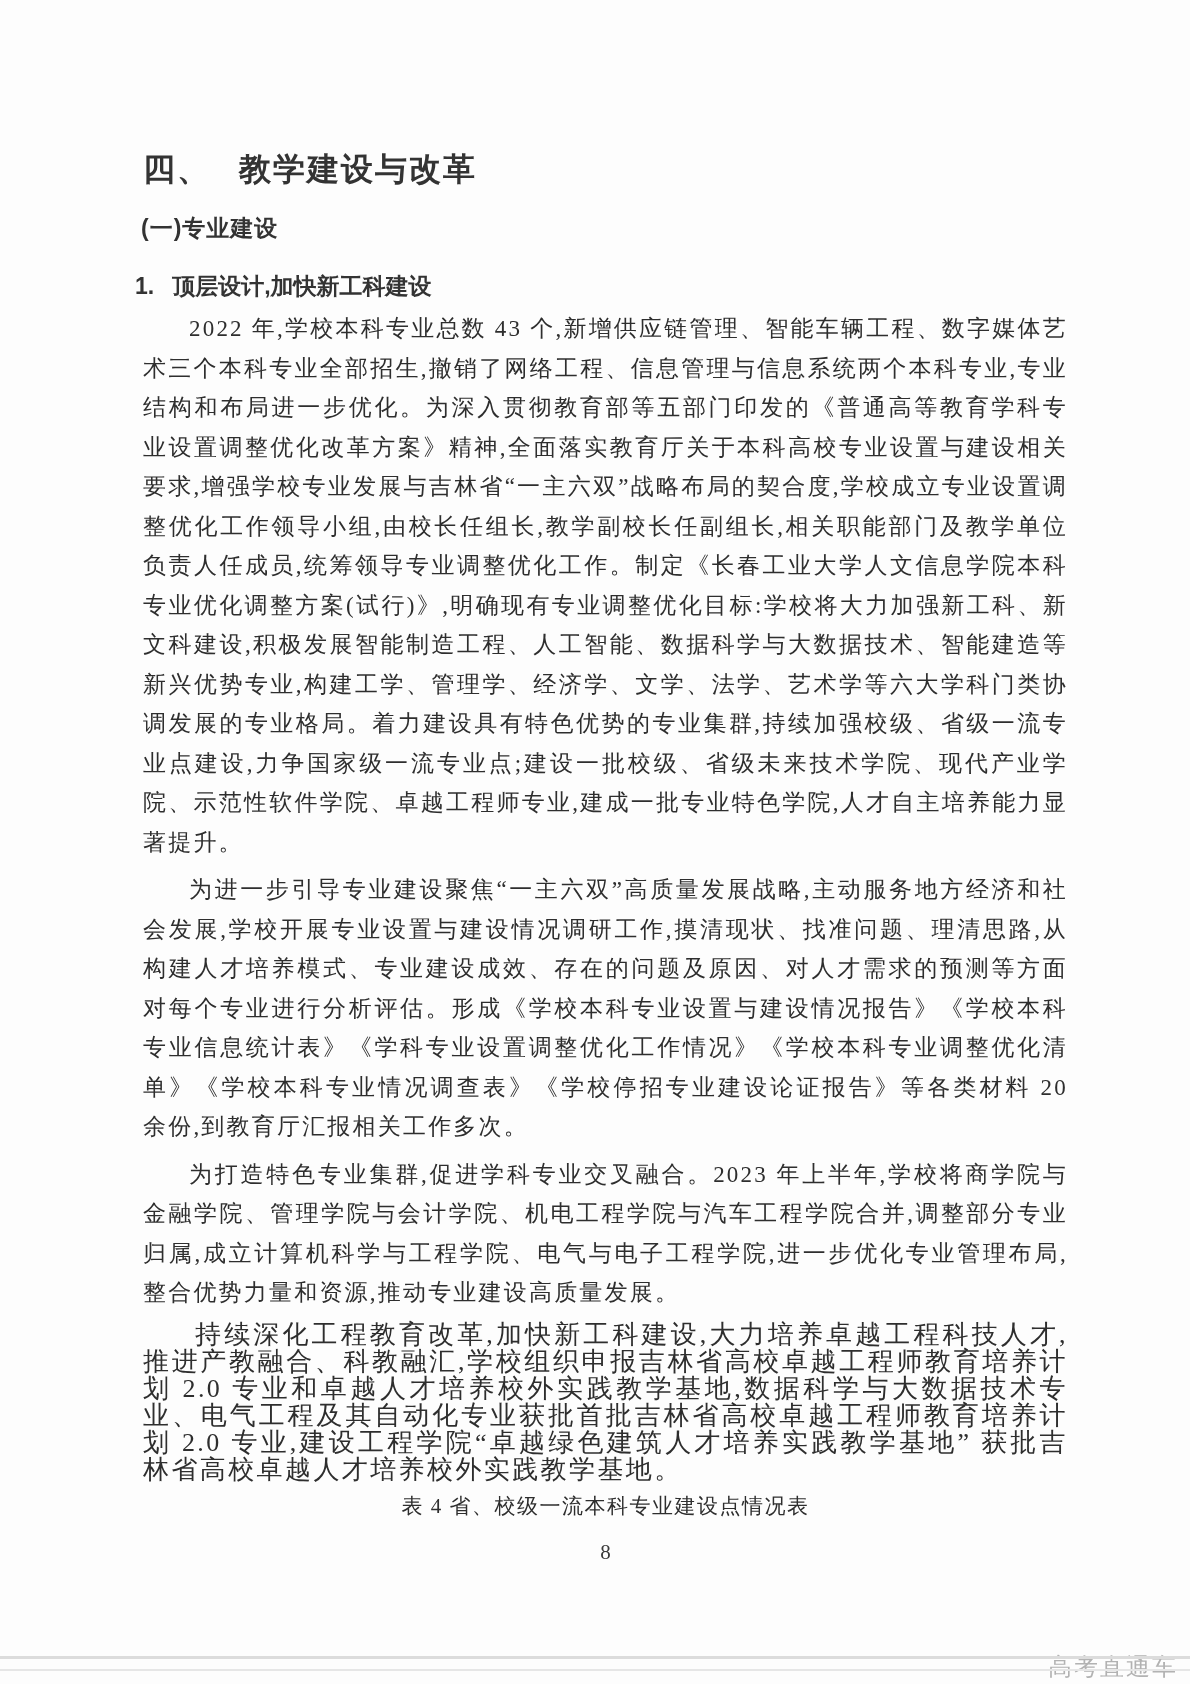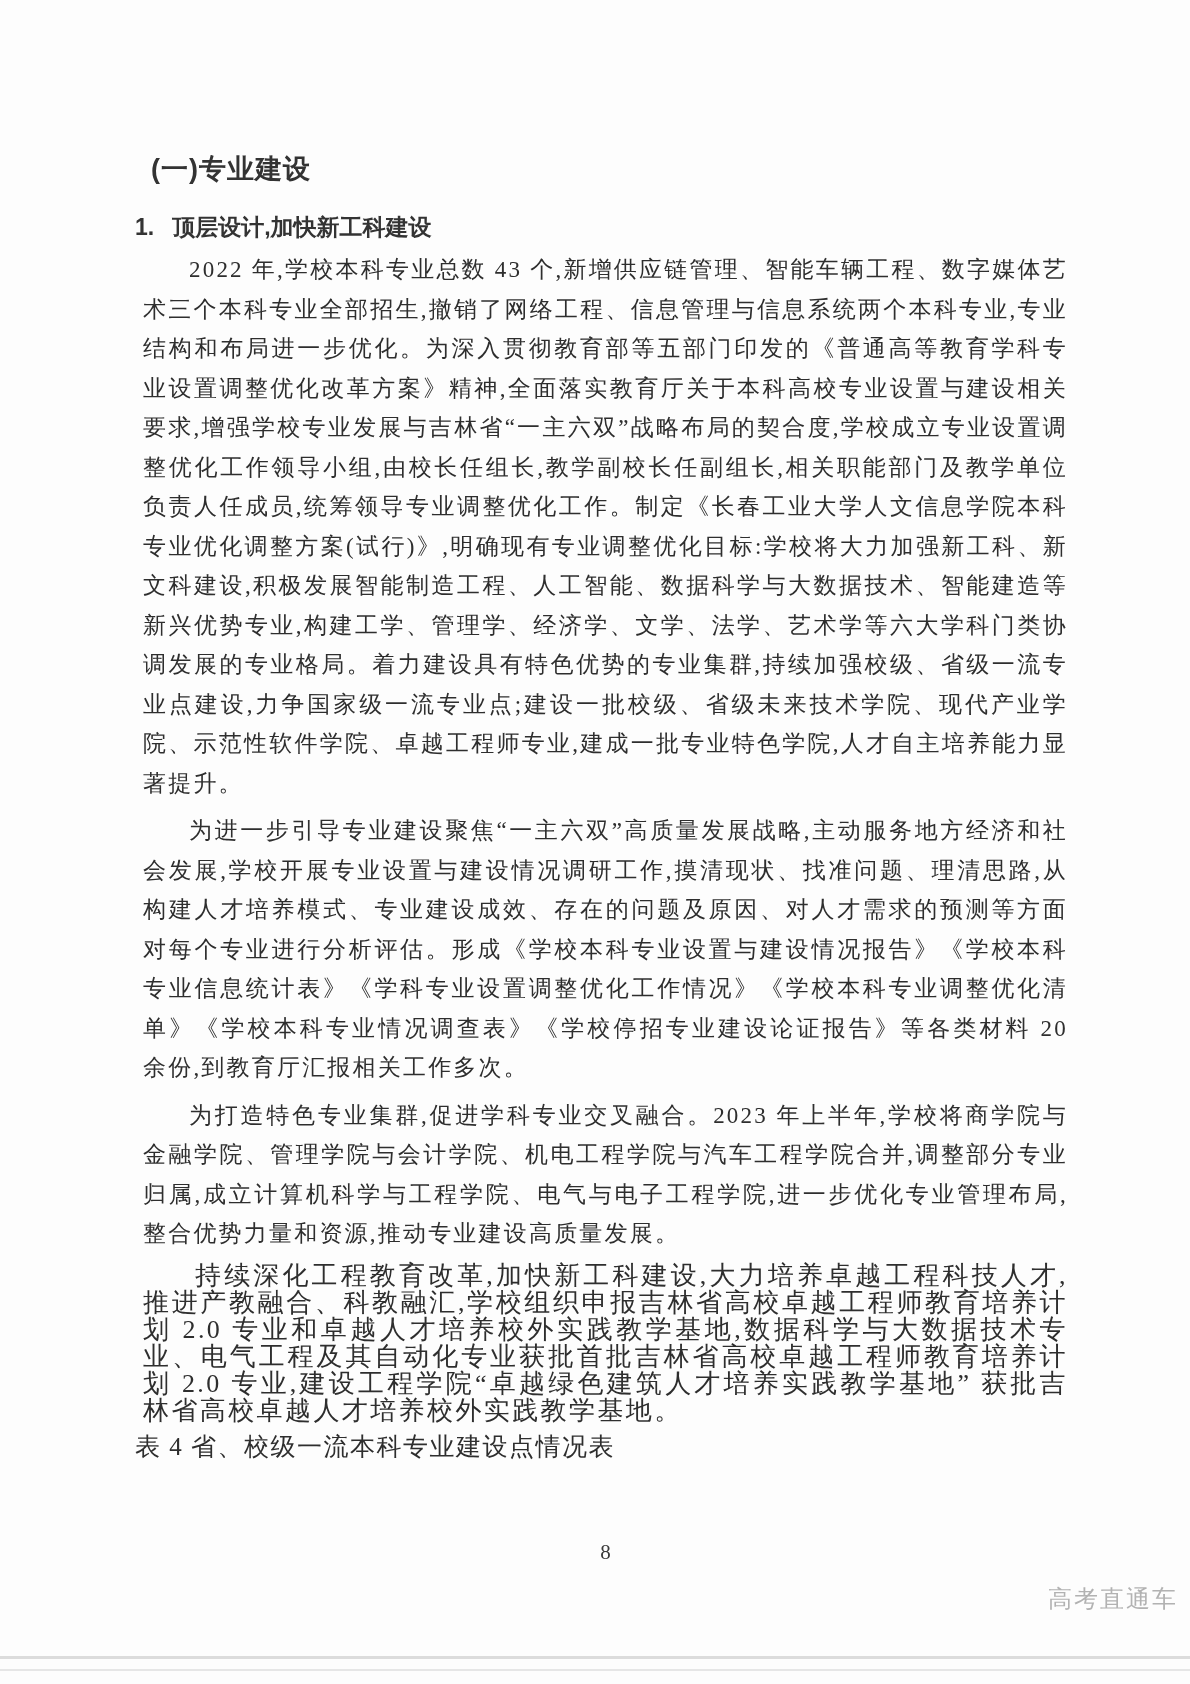--- a/index.html
+++ b/index.html
@@ -28,25 +28,25 @@
     font-size: 32px;
     line-height: 38px;
     color: #333333;
     letter-spacing: 2px;
     margin: 0 0 21px 8px;
   }
   .h1 .marker { margin-right: 28px; }
   .h2 {
     font-family: "Liberation Sans", "DejaVu Sans", sans-serif;
     font-weight: bold;
-    font-size: 27px;
+    font-size: 23px;
     line-height: 38px;
     color: #333333;
     letter-spacing: 1px;
-    margin: 0 0 24px 16px;
+    margin: 0 0 24px 6px;
   }
   .h3 {
     font-family: "Liberation Sans", "DejaVu Sans", sans-serif;
     font-weight: bold;
     font-size: 23px;
     line-height: 30px;
     color: #333333;
     margin: 10px 0 8px 0;
   }
   .h3:first-of-type { margin-top: 0; }
@@ -60,38 +60,38 @@
     margin: 8px;
   }
   .para.follow { margin-top: 4px; }
   .para.tight {
     font-size: 26px;
     line-height: 27px;
     letter-spacing: 2.4px;
     margin-top: 0;
   }
   .caption {
-    font-size: 25px;
+    font-size: 21px;
     line-height: 30px;
-    text-align: left;
+    text-align: center;
     letter-spacing: 1.5px;
     margin: 2px 0 0 0;
   }
   .page-number {
     position: absolute;
     left: 135px;
     width: 941px;
     top: 1540px;
     text-align: center;
     font-size: 21px;
     color: #3a3a3a;
   }
   .watermark {
     position: absolute;
-    top: 1583px;
+    top: 1651px;
     right: 12px;
     font-family: "Liberation Sans", "DejaVu Sans", sans-serif;
     font-size: 24px;
     letter-spacing: 2px;
     color: #b2b2b2;
   }
   .footer-line-a {
     position: absolute;
     left: 0;
     width: 1190px;
@@ -108,20 +108,23 @@
     background: #e6e6e6;
   }
 </style>
 </head>
 <body>
 
 <div class="page">
 
   <div class="content">
 
+    <div class="h1">
+      <span class="marker">四、</span><span>教学建设与改革</span>
+    </div>
 
     <div class="h2">(一)专业建设</div>
 
     <div class="h3">
       <span class="num">1.</span><span>顶层设计,加快新工科建设</span>
     </div>
 
     <p class="para">2022 年,学校本科专业总数 43 个,新增供应链管理、智能车辆工程、数字媒体艺术三个本科专业全部招生,撤销了网络工程、信息管理与信息系统两个本科专业,专业结构和布局进一步优化。为深入贯彻教育部等五部门印发的《普通高等教育学科专业设置调整优化改革方案》精神,全面落实教育厅关于本科高校专业设置与建设相关要求,增强学校专业发展与吉林省“一主六双”战略布局的契合度,学校成立专业设置调整优化工作领导小组,由校长任组长,教学副校长任副组长,相关职能部门及教学单位负责人任成员,统筹领导专业调整优化工作。制定《长春工业大学人文信息学院本科专业优化调整方案(试行)》,明确现有专业调整优化目标:学校将大力加强新工科、新文科建设,积极发展智能制造工程、人工智能、数据科学与大数据技术、智能建造等新兴优势专业,构建工学、管理学、经济学、文学、法学、艺术学等六大学科门类协调发展的专业格局。着力建设具有特色优势的专业集群,持续加强校级、省级一流专业点建设,力争国家级一流专业点;建设一批校级、省级未来技术学院、现代产业学院、示范性软件学院、卓越工程师专业,建成一批专业特色学院,人才自主培养能力显著提升。</p>
 
 

